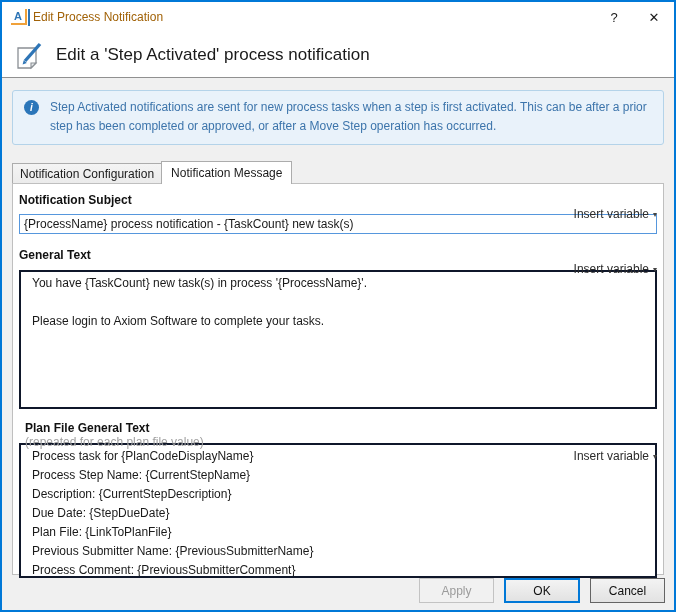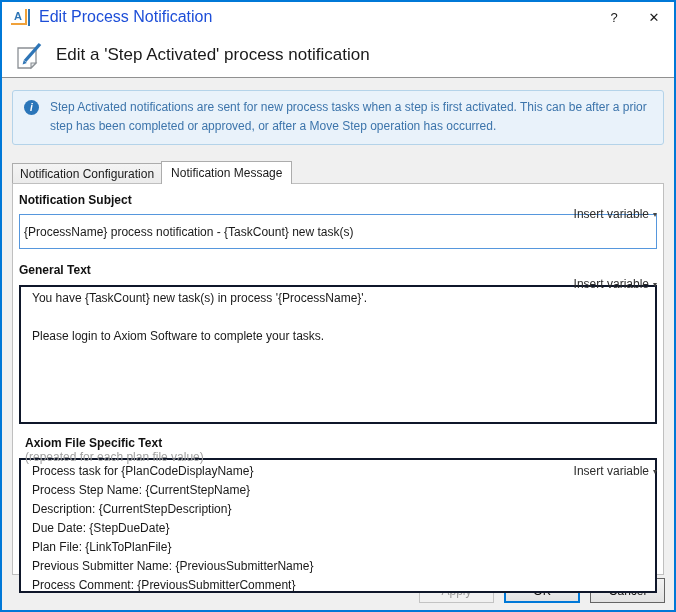--- a/index.html
+++ b/index.html
@@ -11,21 +11,21 @@
     font-family:"Liberation Sans","DejaVu Sans",sans-serif;
     font-size:12px;color:#1a1a1a;
     position:relative;overflow:hidden;
   }
   
   .titlebar{height:30px;background:#fff;display:flex;align-items:center;padding-left:9px;}
   .app-icon{width:16px;height:16px;background:#fff;border-right:2px solid #f0a13a;border-bottom:2px solid #f0a13a;
     display:flex;align-items:center;justify-content:center;
     color:#2e75b6;font-weight:bold;font-size:11px;line-height:1;}
   .app-icon-bar{width:2px;height:17px;background:#2e75b6;margin-left:1px;}
-  .title-text{margin-left:9px;font-size:16px;color:#1d4ed8;}
+  .title-text{margin-left:3px;font-size:12px;color:#a16207;}
   .titlebar-btns{margin-left:auto;display:flex;height:100%;}
   .tb-btn{width:40px;height:100%;display:flex;align-items:center;justify-content:center;
     color:#1a1a1a;font-size:13px;cursor:default;}
   
   .headerbar{height:46px;background:#fff;border-bottom:1px solid #909090;
     display:flex;align-items:center;padding-left:10px;}
   .edit-ico{width:34px;height:34px;flex:0 0 auto;}
   .header-text{margin-left:10px;font-size:17px;}
   
   .info-box{margin:12px 10px 0 10px;background:#e9f2fa;border:1px solid #b4d3e9;border-radius:3px;
@@ -41,21 +41,21 @@
   .tab.inactive{margin-bottom:0;}
   .tab.active{height:23px;background:#fff;margin-left:-1px;margin-bottom:-1px;padding:0 9px;}
   .tab-panel{margin:0 10px;background:#fff;border:1px solid #bfbfbf;height:392px;
     padding:9px 6px 0 6px;position:relative;z-index:1;}
   
   .label-row{display:flex;align-items:baseline;height:15px;flex-direction:column;}
   .field-label{font-weight:bold;color:#111;}
   .field-hint{color:#a0a0a0;font-weight:normal;margin-left:6px;}
   .insert-var{margin-left:auto;color:#2b2b2b;cursor:default;display:flex;align-items:center;gap:4px;padding-left:44px;}
   .insert-var .arrow{font-size:8px;color:#444;}
-  .subject-input{display:block;width:100%;height:35px;margin-top:6px;border:1px solid #5697dd;
+  .subject-input{display:block;width:100%;height:20px;margin-top:6px;border:1px solid #5697dd;
     padding:2px 4px;font:inherit;color:#1a1a1a;background:#fff;outline:none;}
   .ta{display:block;width:100%;border:2px solid #0f172a;resize:none;overflow:hidden;
     font:inherit;line-height:19px;padding:2px 11px;color:#1a1a1a;background:#fff;outline:none;}
   .ta.general{height:139px;margin-top:7px;}
   .ta.plan{height:135px;margin-top:7px;}
   .mt14{margin-top:14px;}
   .mt12{margin-top:12px;}
   
   .btn-row{position:absolute;right:9px;bottom:7px;display:flex;gap:10px;}
   .btn{width:75px;height:25px;display:flex;align-items:center;justify-content:center;
@@ -119,21 +119,21 @@
       <span class="insert-var">
         <span>Insert variable</span>
         <span class="arrow">▾</span>
       </span>
     </div>
     <textarea class="ta general" spellcheck="false" style="">You have {TaskCount} new task(s) in process '{ProcessName}'.
 
 Please login to Axiom Software to complete your tasks.</textarea>
 
     <div class="label-row mt12">
-      <span class="field-label">Axiom File Specific Text</span>
+      <span class="field-label">Plan File General Text</span>
       <span class="field-hint">(repeated for each plan file value)</span>
       <span class="insert-var">
         <span>Insert variable</span>
         <span class="arrow">▾</span>
       </span>
     </div>
     <textarea class="ta plan" spellcheck="false" style="">Process task for {PlanCodeDisplayName}
 Process Step Name: {CurrentStepName}
 Description: {CurrentStepDescription}
 Due Date: {StepDueDate}

